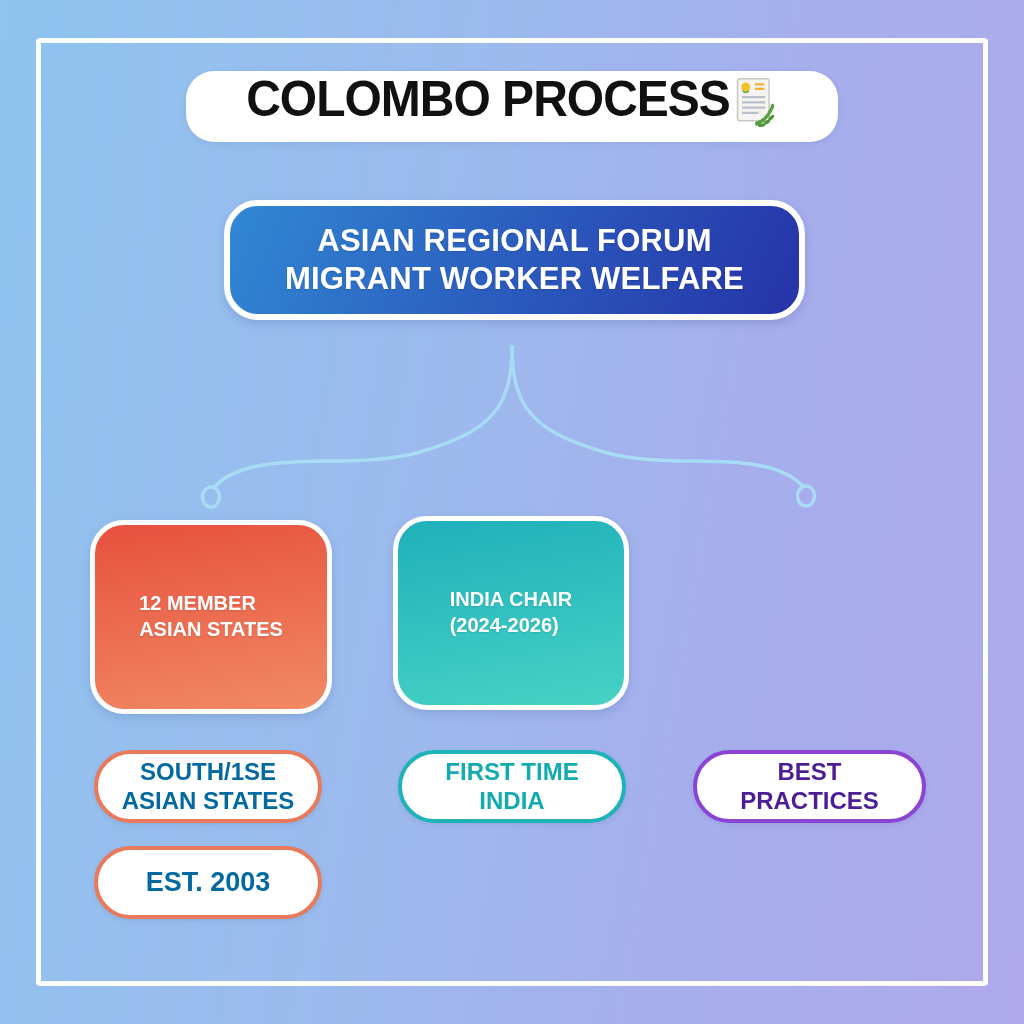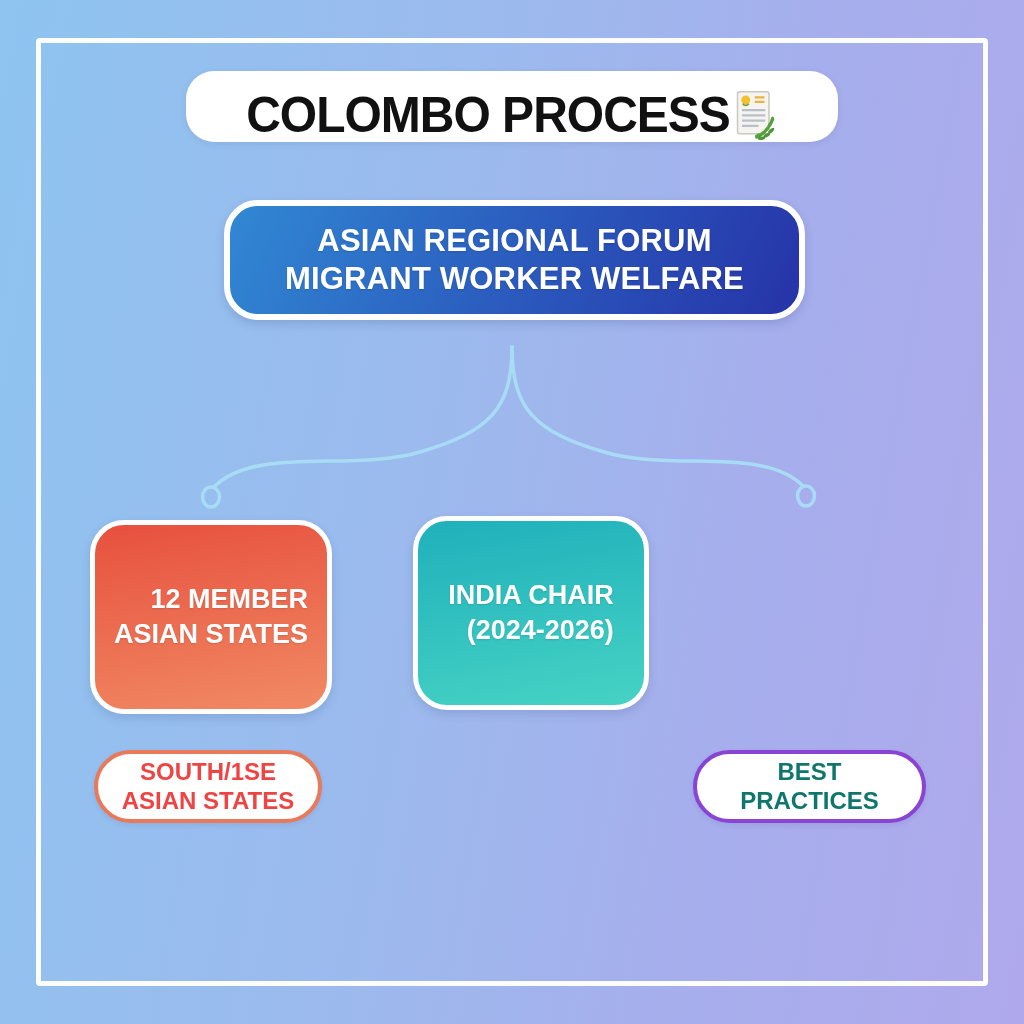--- a/index.html
+++ b/index.html
@@ -16,21 +16,21 @@
     left:36px;top:38px;right:36px;bottom:38px;
     border:5px solid rgba(255,255,255,0.97);
     border-radius:4px;
     pointer-events:none;
   }
   .connectors{position:absolute;left:0;top:0;}
 
   .title-card{
     position:absolute;left:186px;top:71px;width:652px;height:71px;
     background:#ffffff;border-radius:28px;
-    display:flex;align-items:flex-end;justify-content:center;gap:0;
+    display:flex;align-items:flex-start;justify-content:center;gap:0;
     box-shadow:0 2px 6px rgba(40,60,120,0.10);
   }
   .title-text{
     color:#111111;font-size:48px;font-weight:800;letter-spacing:-1px;
     transform:scaleY(1.04);white-space:nowrap;
   }
   .doc-icon{width:48px;height:54px;margin-top:4px;}
 
   .root-box{
     position:absolute;left:224px;top:200px;width:581px;height:120px;
@@ -45,40 +45,40 @@
     text-shadow:0 1px 2px rgba(0,0,30,0.15);
   }
 
   .branch-box{
     position:absolute;width:242px;height:194px;
     border:5px solid #ffffff;border-radius:34px;box-sizing:border-box;
     display:flex;align-items:center;justify-content:center;
     box-shadow:0 4px 10px rgba(40,60,120,0.16);
   }
   .branch-label{
-    color:#ffffff;font-size:27px;font-weight:800;line-height:1.28;
-    text-align:right;white-space:pre-line;
+    color:#ffffff;font-size:20px;font-weight:800;line-height:1.28;
+    text-align:left;white-space:pre-line;
     text-shadow:0 1px 2px rgba(0,0,30,0.12);
   }
   .branch-red {left:90px; top:520px; background:linear-gradient(170deg,#e7503e 0%,#f18a64 100%);}
-  .branch-teal{left:393px;top:516px;width:236px;background:linear-gradient(170deg,#1fb0bb 0%,#46d3c4 100%);margin-left:20px;}
+  .branch-teal{left:393px;top:516px;width:236px;background:linear-gradient(170deg,#1fb0bb 0%,#46d3c4 100%);}
   .branch-purple{left:686px;top:519px;background:linear-gradient(150deg,#9a55e0 0%,#7e3cd2 100%);}
 
   .pill{
     position:absolute;height:73px;background:#ffffff;
     border-radius:40px;box-sizing:border-box;
     display:flex;align-items:center;justify-content:center;
     font-weight:800;font-size:24px;line-height:1.2;text-align:center;
     white-space:pre-line;
     box-shadow:0 2px 5px rgba(40,60,120,0.10);
   }
   .pill.single{font-size:27px;}
-  .pill-red   {border:4px solid #e8795a;color:#ef4444;}
+  .pill-red   {border:4px solid #e8795a;color:#0369a1;}
   .pill-teal  {border:4px solid #1fb3b7;color:#14abb0;}
-  .pill-purple{border:4px solid #8a44d4;color:#0f766e;}
+  .pill-purple{border:4px solid #8a44d4;color:#4c1d95;}
 
   .p-c1{left:94px;width:228px;}
   .p-c2{left:398px;width:228px;}
   .p-c3{left:693px;width:233px;}
   .p-r1{top:750px;}
   .p-r2{top:846px;}
 </style>
 </head>
 <body>
 
@@ -126,18 +126,21 @@
     <div class="branch-label">12 MEMBER
 ASIAN STATES</div>
   </div>
   <div class="branch-box branch-teal">
     <div class="branch-label">INDIA CHAIR
 (2024-2026)</div>
   </div>
 
   <div class="pill pill-red p-c1 p-r1">SOUTH/1SE
 ASIAN STATES</div>
+  <div class="pill pill-red p-c1 p-r2 single">EST. 2003</div>
 
+  <div class="pill pill-teal p-c2 p-r1">FIRST TIME
+INDIA</div>
 
   <div class="pill pill-purple p-c3 p-r1">BEST
 PRACTICES</div>
 
 </div>
 
 </body></html>

